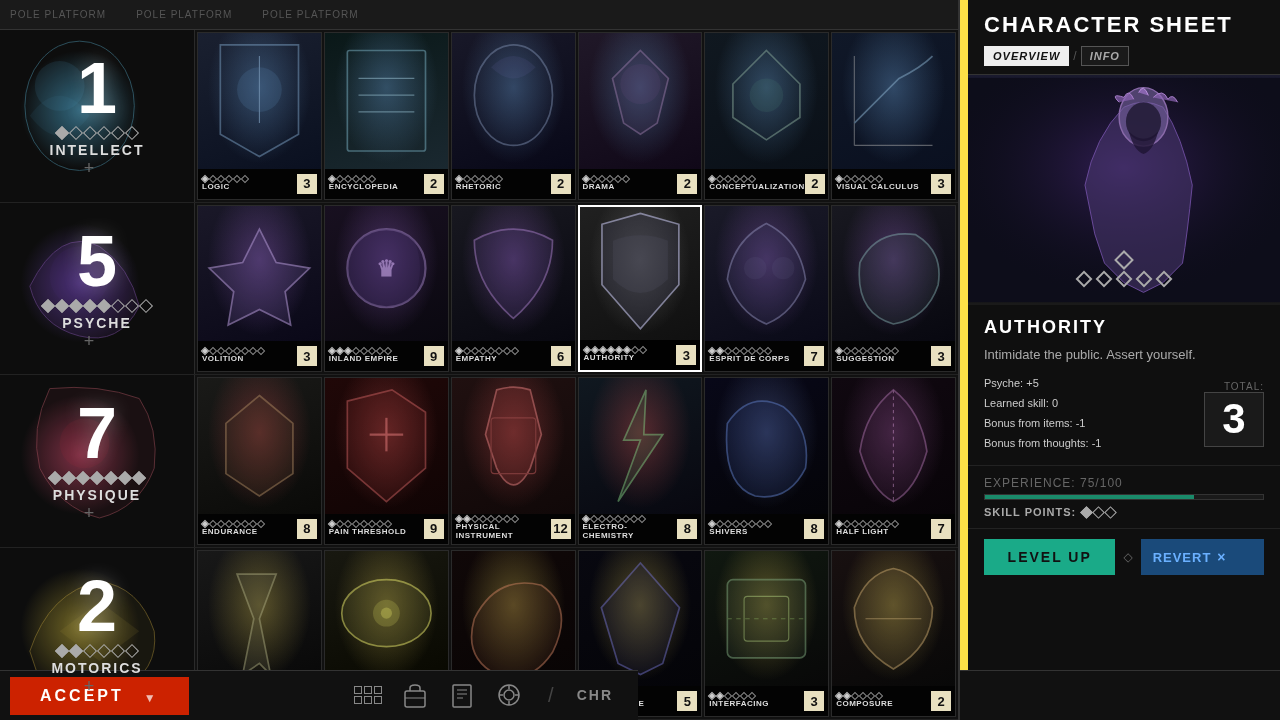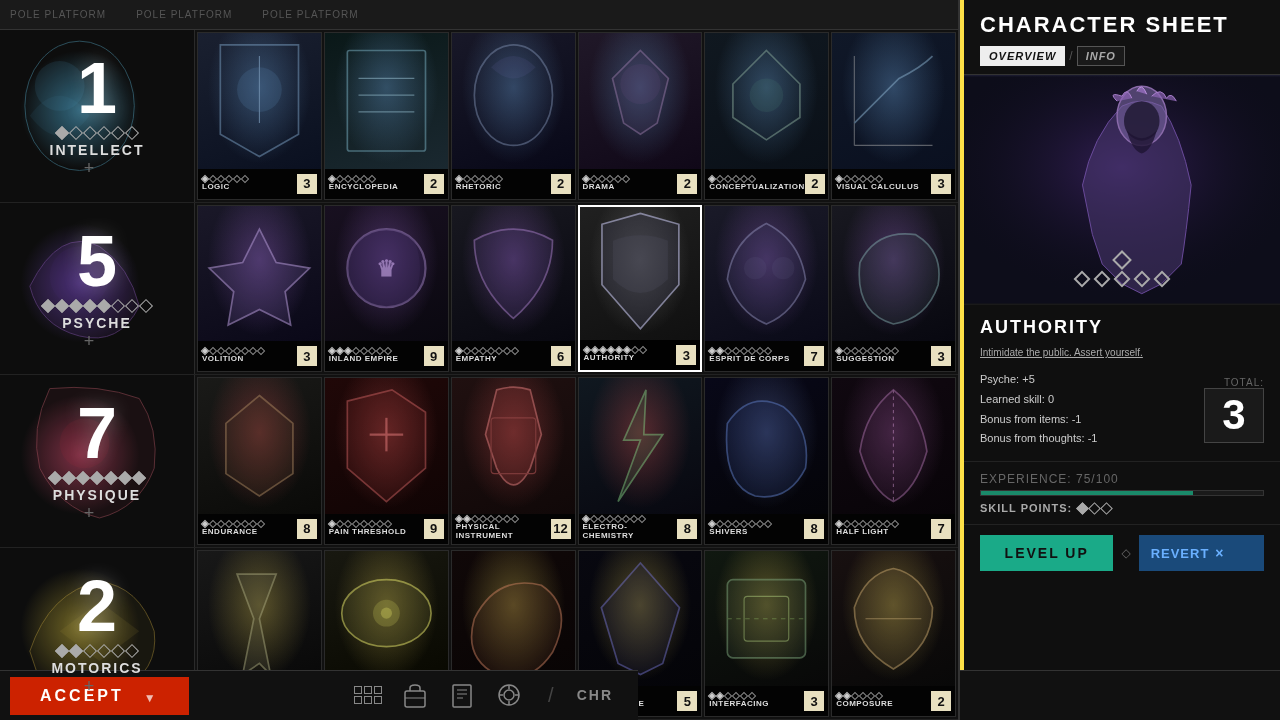--- a/index.html
+++ b/index.html
@@ -190,21 +190,21 @@
       justify-content: center;
       flex-shrink: 0;
     }
 
     
     .right-panel {
       width: 320px;
       background: #0f0f0f;
       display: flex;
       flex-direction: column;
-      border-left: 4px solid #fde047;
+      border-left: 8px solid #fde047;
     }
 
     .panel-header {
       background: #111;
       padding: 12px 16px 8px;
       border-bottom: 1px solid #333;
     }
 
     .panel-title {
       font-size: 22px;
@@ -288,25 +288,24 @@
     .skill-info-name {
       font-size: 18px;
       font-weight: 900;
       letter-spacing: 2px;
       color: white;
       text-transform: uppercase;
       margin-bottom: 8px;
     }
 
     .skill-description {
-      font-size: 10px;
+      font-size: 13px;
       color: #aaa;
       line-height: 1.4;
       margin-bottom: 10px;
-      text-decoration: underline;
     }
 
     .skill-stats {
       font-size: 11px;
       color: #888;
       line-height: 1.8;
     }
 
     .skill-stats span { color: #ccc; }
 

